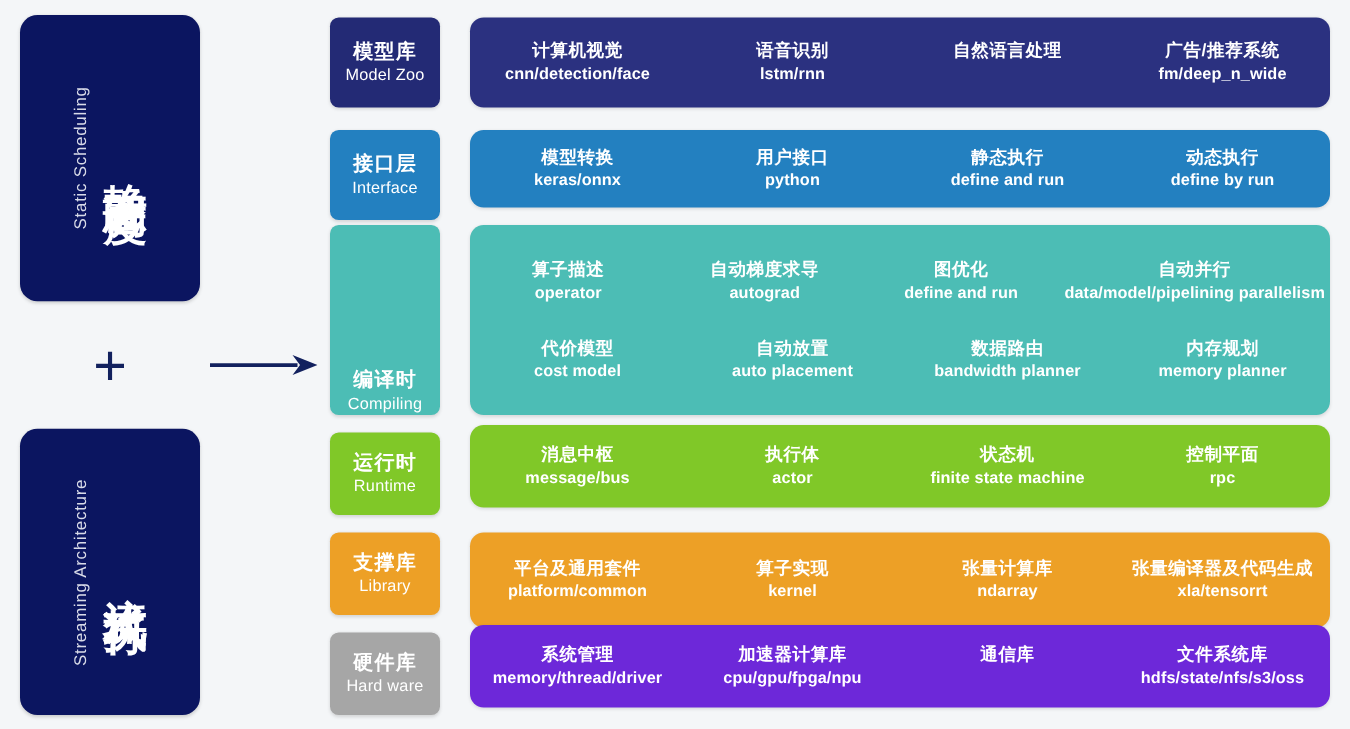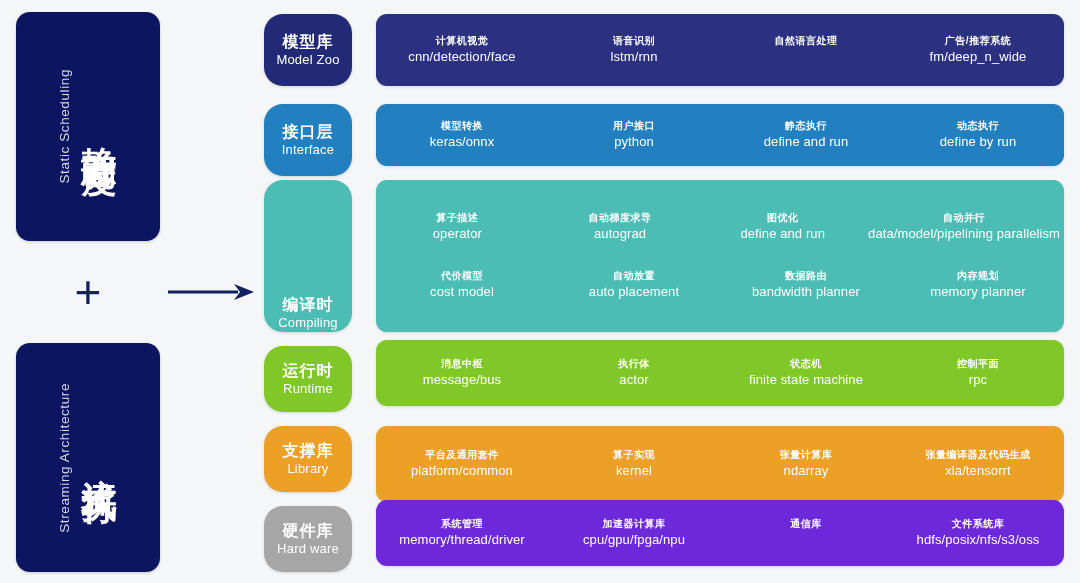--- a/index.html
+++ b/index.html
@@ -80,21 +80,21 @@
   
   #layer-label-column {
     position: absolute;
     left: 264px; top: 0;
     width: 100px; height: 583px;
   }
   .layer-label {
     position: absolute;
     left: 0;
     width: 88px;
-    border-radius: 19px;
+    border-radius: 7px;
     color: #ffffff;
     display: flex;
     flex-direction: column;
     align-items: center;
     justify-content: center;
     box-shadow: 0 1px 3px rgba(0,0,0,0.14);
   }
   .layer-label .lbl-cn {
     font-size: 16px;
     font-weight: 700;
@@ -130,29 +130,29 @@
     width: 100%;
   }
   .cell {
     flex: 1 1 0;
     text-align: center;
     color: #ffffff;
     padding: 0 4px;
     box-sizing: border-box;
   }
   .cell .cell-cn {
-    font-size: 10px;
+    font-size: 14px;
     font-weight: 700;
     letter-spacing: 0.5px;
     line-height: 1.35;
     white-space: nowrap;
   }
   .cell .cell-en {
     font-size: 13px;
-    font-weight: 400;
+    font-weight: 700;
     letter-spacing: 0.1px;
     line-height: 1.4;
     white-space: nowrap;
   }
   .row-gap { height: 26px; }
 </style>
 </head>
 <body>
 
 <div id="left-panel">
@@ -332,17 +332,17 @@
         </div>
         <div class="cell">
           <div class="cell-cn">加速器计算库</div>
           <div class="cell-en">cpu/gpu/fpga/npu</div>
         </div>
         <div class="cell">
           <div class="cell-cn">通信库</div>
         </div>
         <div class="cell">
           <div class="cell-cn">文件系统库</div>
-          <div class="cell-en">hdfs/posix/nfs/s3/oss</div>
+          <div class="cell-en">hdfs/state/nfs/s3/oss</div>
         </div>
       </div>
     </div>
   </div>
 
 </body></html>

